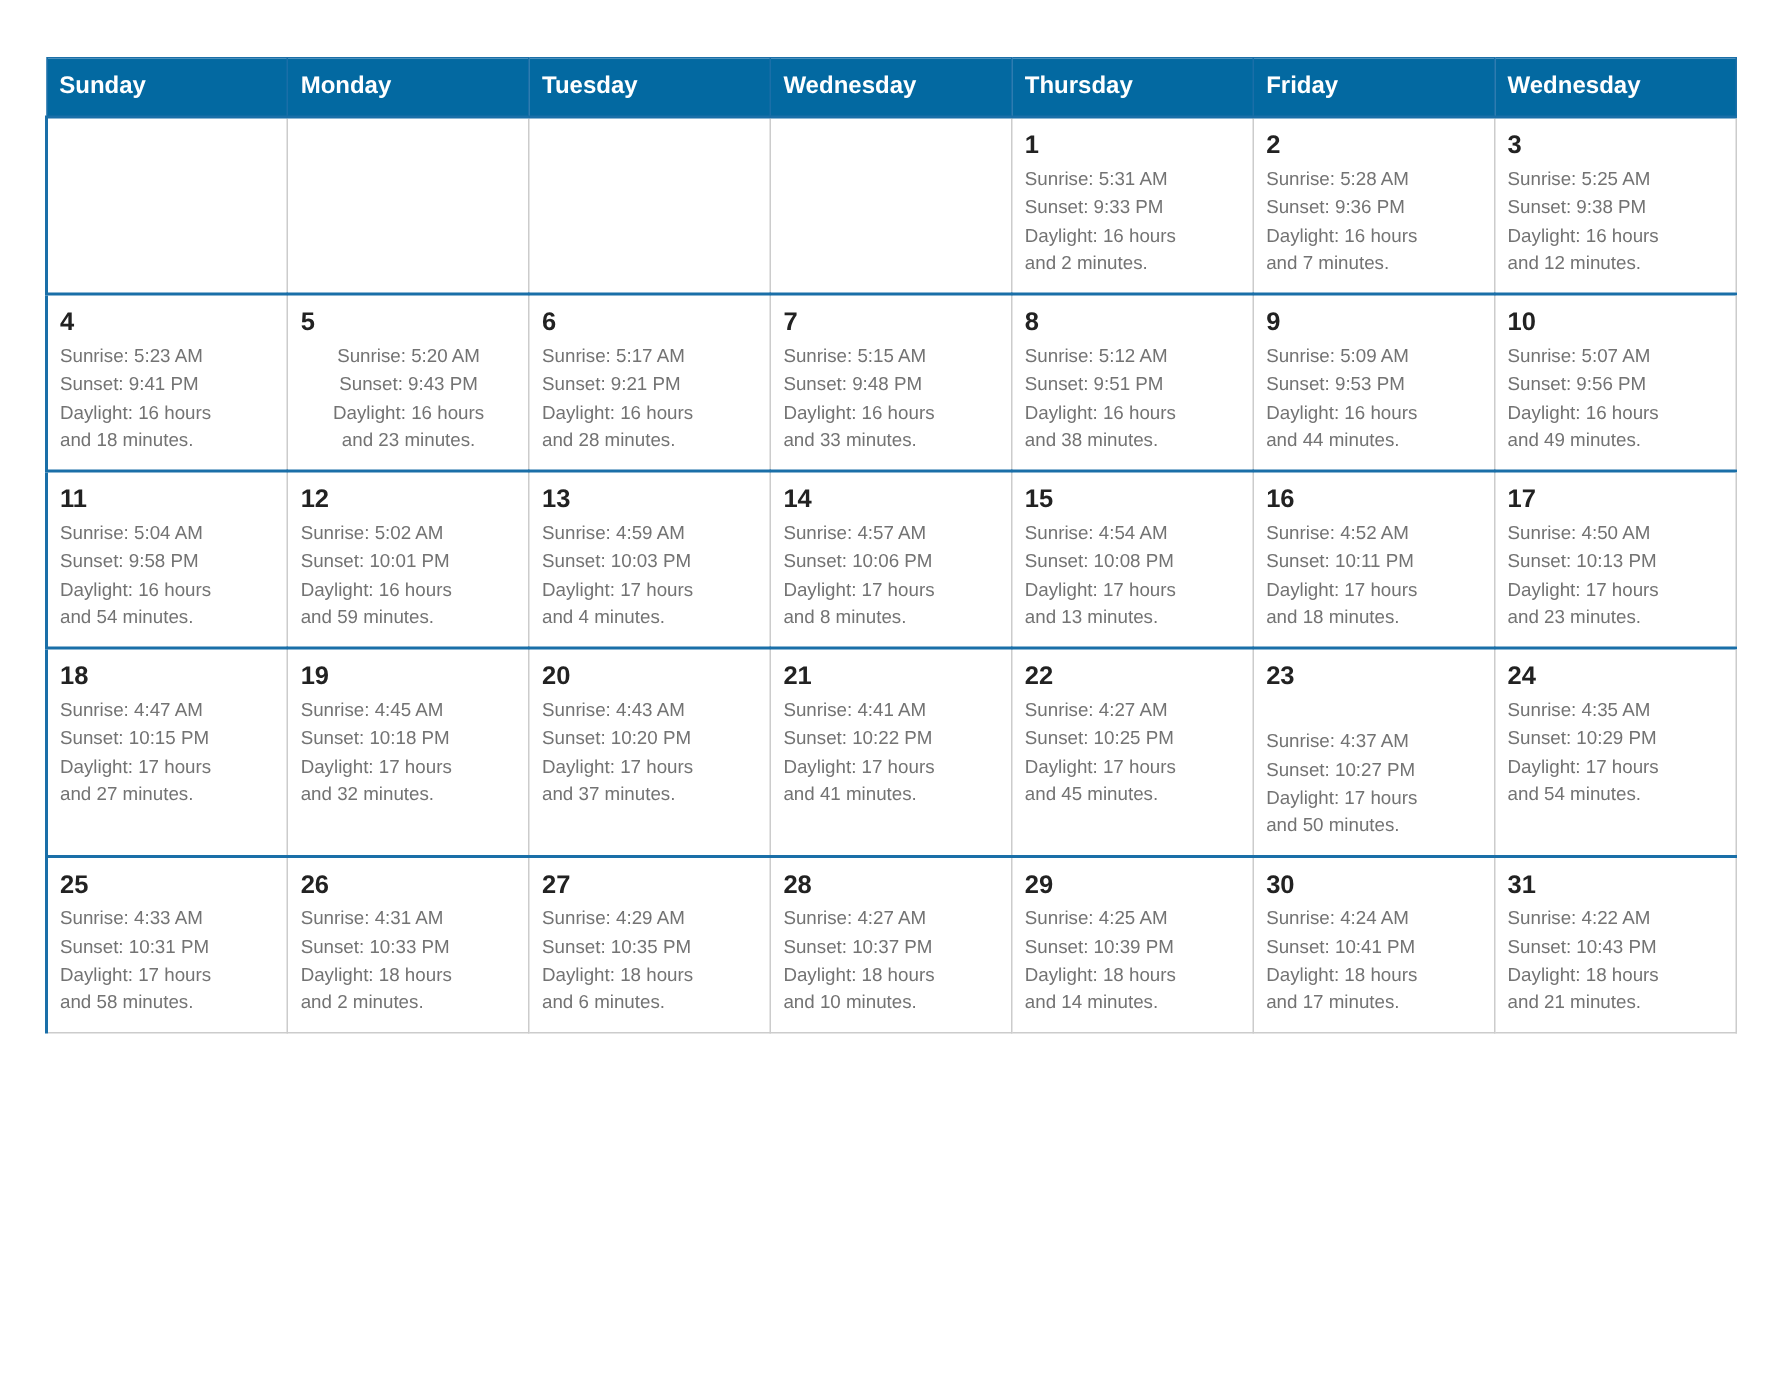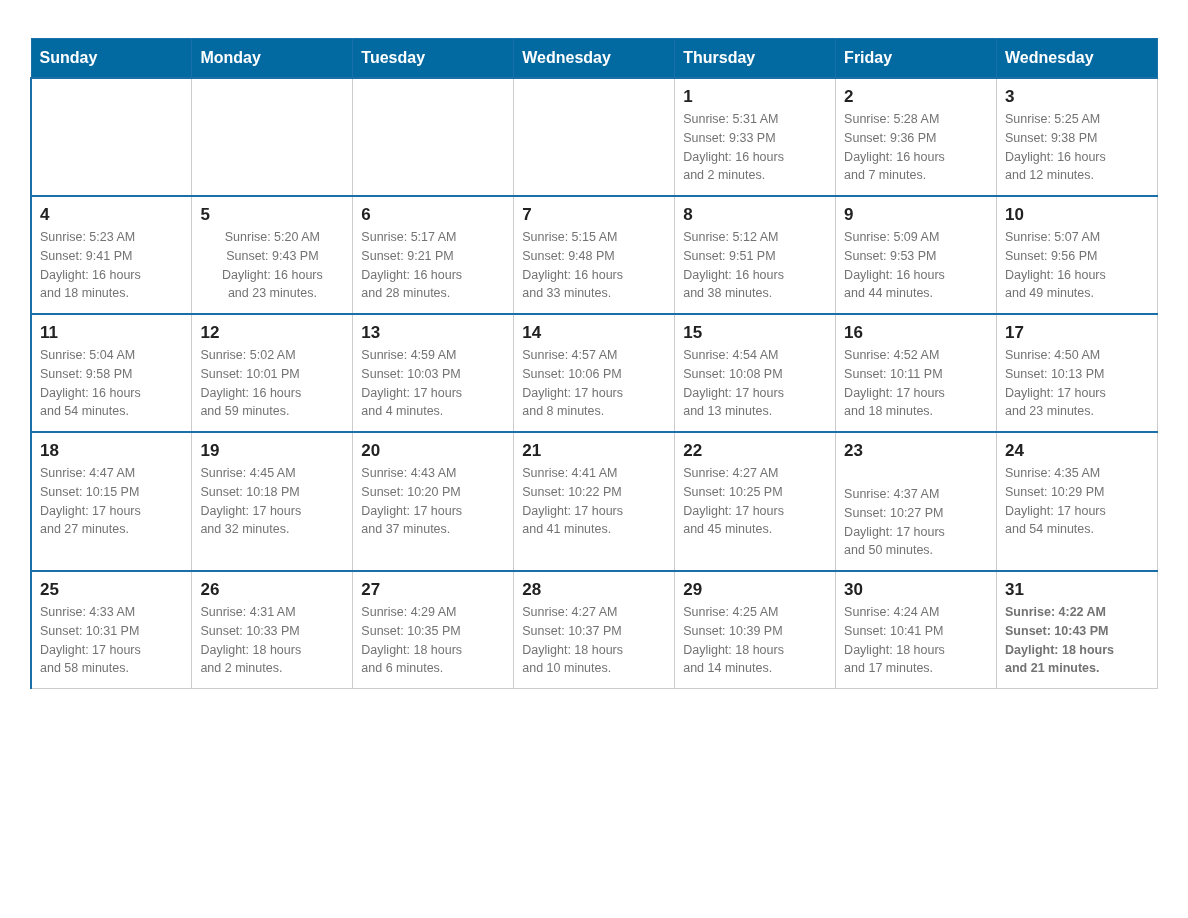--- a/index.html
+++ b/index.html
@@ -332,20 +332,20 @@
         </td>
         <td>
           <span class="day-number">30</span>
           <div class="day-info" style="white-space: pre-line;">Sunrise: 4:24 AM
 Sunset: 10:41 PM
 Daylight: 18 hours
 and 17 minutes.</div>
         </td>
         <td>
           <span class="day-number">31</span>
-          <div class="day-info" style="white-space: pre-line; font-weight: bold;">Sunrise: 4:22 AM
+          <div class="day-info" style="white-space: pre-line;">Sunrise: 4:22 AM
 Sunset: 10:43 PM
 Daylight: 18 hours
 and 21 minutes.</div>
         </td>
       </tr>
     </tbody>
 </table>
 
 </body></html>

